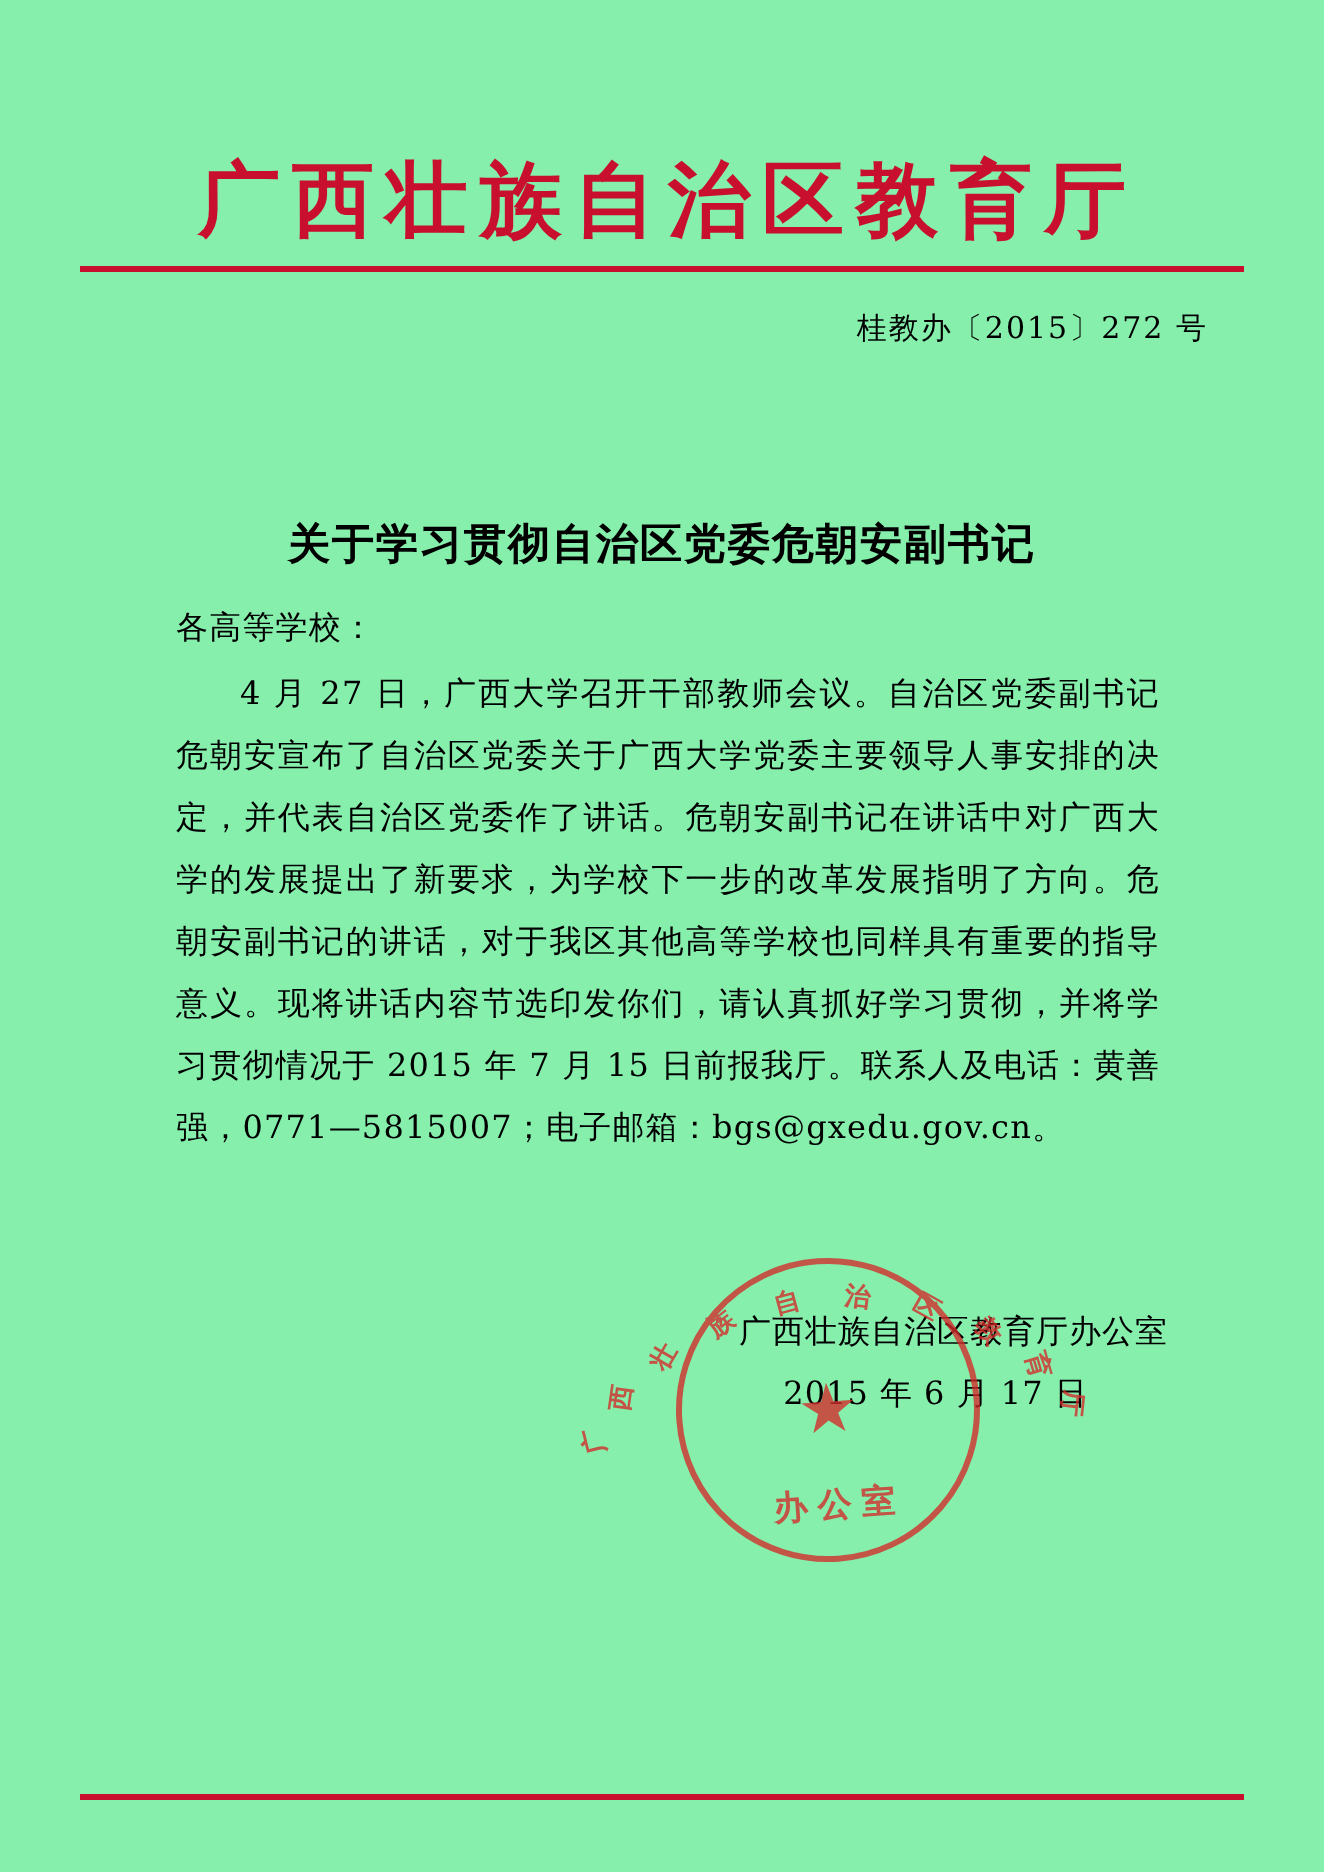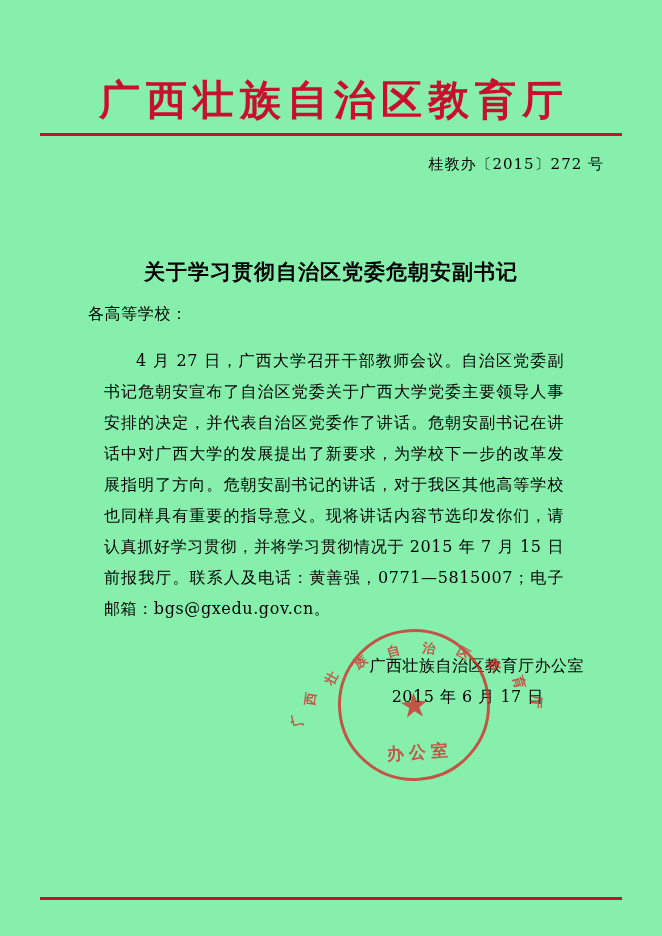--- a/index.html
+++ b/index.html
@@ -87,21 +87,21 @@
     font-size: 16px;
     line-height: 31px;
     letter-spacing: 0.6px;
     text-align: justify;
     text-justify: inter-ideograph;
   }
   .salutation {
     margin: 0 0 2px 0;
   }
   .para {
-    margin: 16px;
+    margin: 0;
     text-indent: 2em;
   }
 
   
   .signature {
     position: absolute;
     top: 650px;
     right: 78px;
     text-align: center;
     font-size: 16px;

